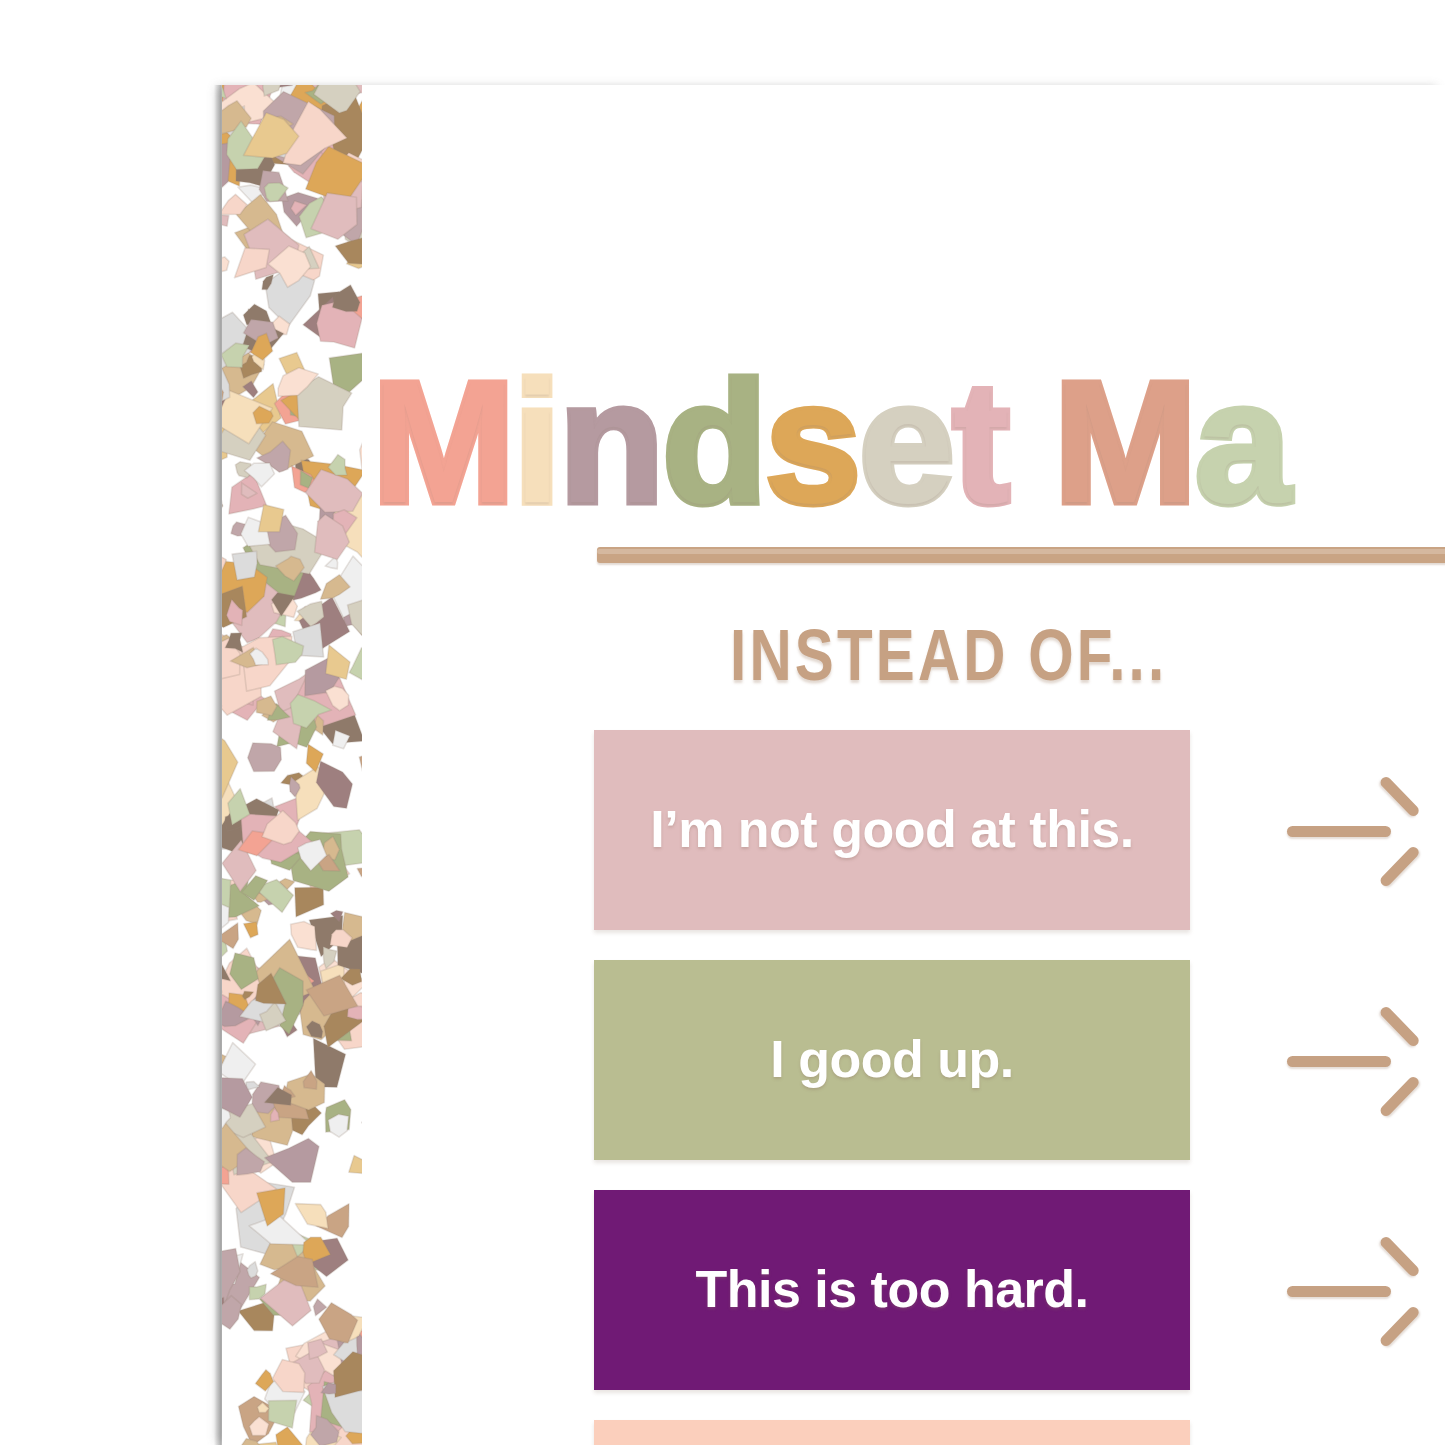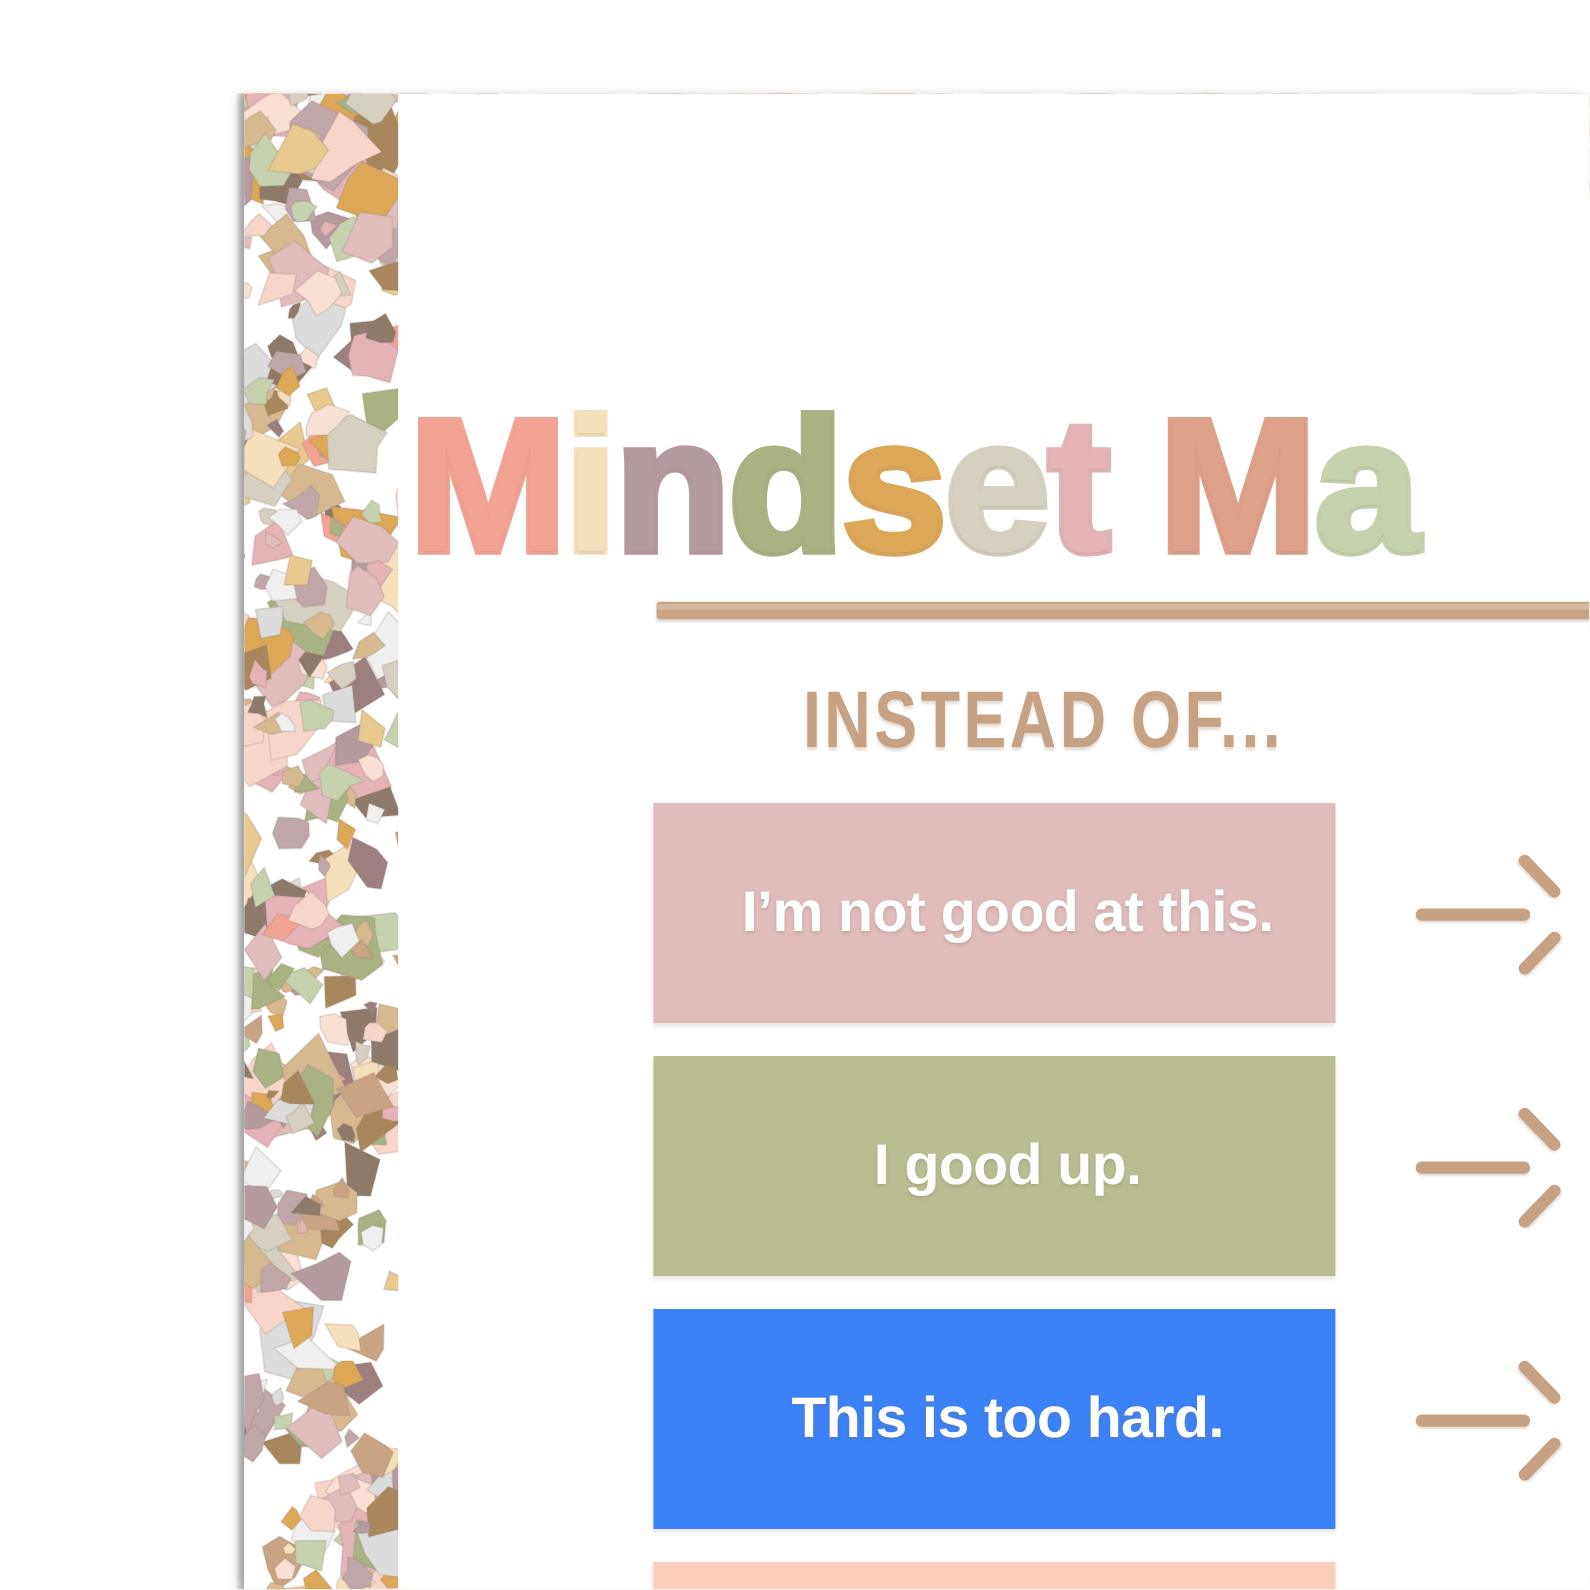--- a/index.html
+++ b/index.html
@@ -73,21 +73,21 @@
   }
   #head-left{left:508px;transform-origin:left center;}
 
   
   .row{position:absolute;left:372px;height:200px;}
   .box{
     position:absolute;top:0;height:200px;
     display:flex;align-items:center;justify-content:center;
     box-shadow:0 3px 4px rgba(150,130,120,.22);
   }
-  .box-left{left:0;width:596px;padding-left:24px;}
+  .box-left{left:0;width:596px;}
   .box .txt{
     font-family:"Liberation Sans", sans-serif;
     font-weight:700;
     font-size:52px;
     line-height:1.22;
     color:#ffffff;
     text-align:center;
     letter-spacing:-.5px;
     text-shadow:0 2px 3px rgba(140,110,95,.30);
     padding:0 26px;
@@ -760,21 +760,21 @@
       </div>
       <div class="arrow">
         <div class="shaft"></div>
           <div class="h1"></div>
           <div class="h2"></div>
       </div>
 
     </div>
 
     <div class="row" id="row-2" style="top:1105px">
-      <div class="box box-left" style="background: #3b82f6;">
+      <div class="box box-left" style="background: #701a75;">
         <div class="txt">This is too hard.</div>
       </div>
       <div class="arrow">
         <div class="shaft"></div>
           <div class="h1"></div>
           <div class="h2"></div>
       </div>
 
     </div>
 

